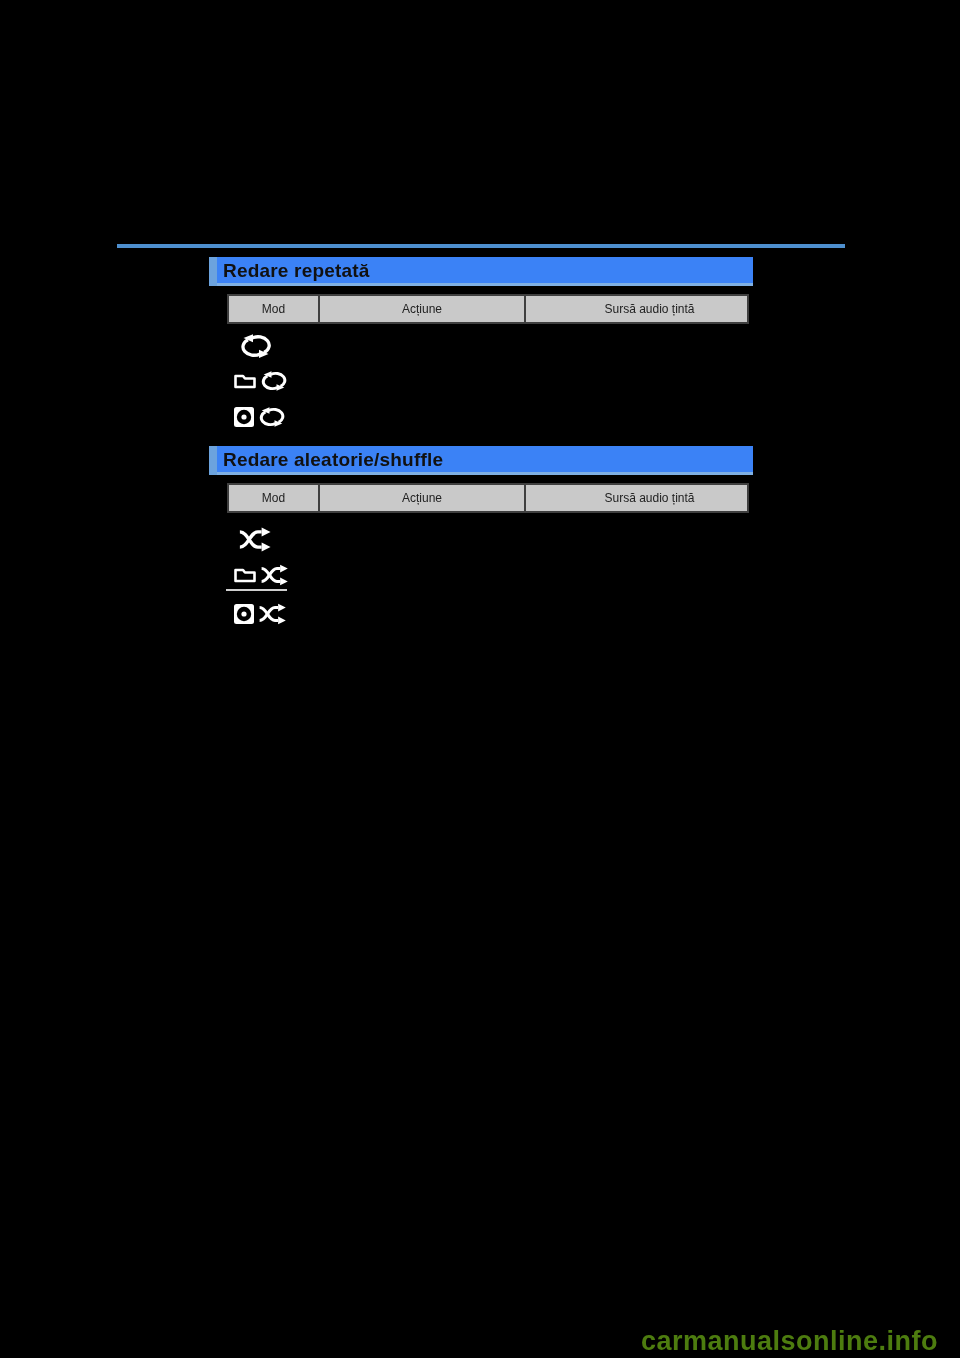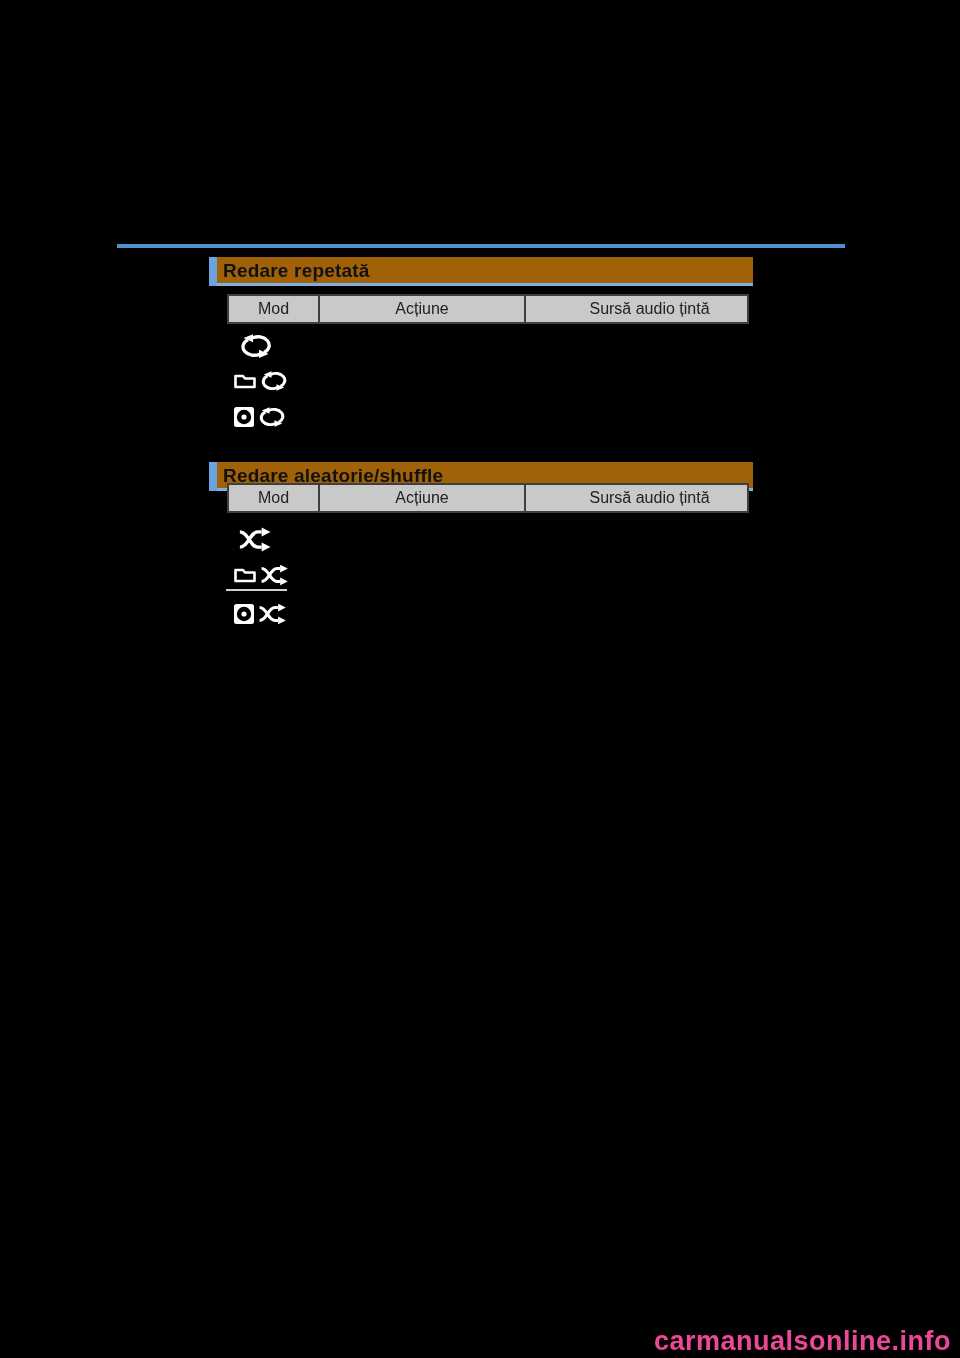--- a/index.html
+++ b/index.html
@@ -9,69 +9,69 @@
     background:#000;
     overflow:hidden;
     font-family:"Liberation Sans", sans-serif;
   }
   .top-rule{
     position:absolute;left:117px;top:244px;width:728px;height:4px;
     background:#4e8fce;
   }
   .band{
     position:absolute;left:209px;width:544px;height:26px;
-    background:#a16207;
+    background:#3b82f6;
     border-bottom:3px solid #7fb0e4;
   }
   .band .accent{
     position:absolute;left:0;top:0;width:8px;height:29px;
     background:#6ca3de;
   }
   .band .band-title{
     position:absolute;left:14px;top:0;height:26px;line-height:27px;
     font-size:19px;font-weight:bold;color:#111;
     letter-spacing:0.2px;white-space:nowrap;
   }
   .band.s1{top:257px;}
-  .band.s2{top:462px;}
+  .band.s2{top:446px;}
   .thead{
     position:absolute;left:227px;width:522px;height:30px;
     background:#c9c9c9;
     border:2px solid #3f3f3f;
     box-sizing:border-box;
     display:flex;
   }
   .thead.s1{top:294px;}
   .thead.s2{top:483px;}
   .thead .cell{
     box-sizing:border-box;
     display:flex;align-items:center;justify-content:center;
-    font-size:16px;color:#222;white-space:nowrap;
+    font-size:12px;color:#222;white-space:nowrap;
   }
   .thead .cell.c1{width:89px;}
   .thead .cell.c2{width:206px;border-left:2px solid #3f3f3f;}
   .thead .cell.c3{flex:1;border-left:2px solid #3f3f3f;padding-left:26px;}
   .icon-row{
     position:absolute;
     display:flex;align-items:center;gap:3px;
   }
   .icon-row svg{display:block;}
   .r1a{left:239px;top:334px;}
   .r1b{left:233px;top:371px;}
   .r1c{left:233px;top:406px;}
   .r2a{left:238px;top:527px;}
   .r2b{left:233px;top:564px;}
   .r2c{left:233px;top:603px;}
   .mode-underline{
     position:absolute;left:226px;top:589px;width:61px;height:2px;
     background:#cfcfcf;
   }
   .watermark{
-    position:absolute;right:9px;top:1326px;
-    font-size:27px;font-weight:bold;color:#ec4899;
+    position:absolute;right:22px;top:1326px;
+    font-size:27px;font-weight:bold;color:#4d7c0f;
     letter-spacing:0.5px;white-space:nowrap;
   }
 </style>
 </head>
 <body>
 
 <div class="page">
 
   <div class="top-rule"></div>
 

